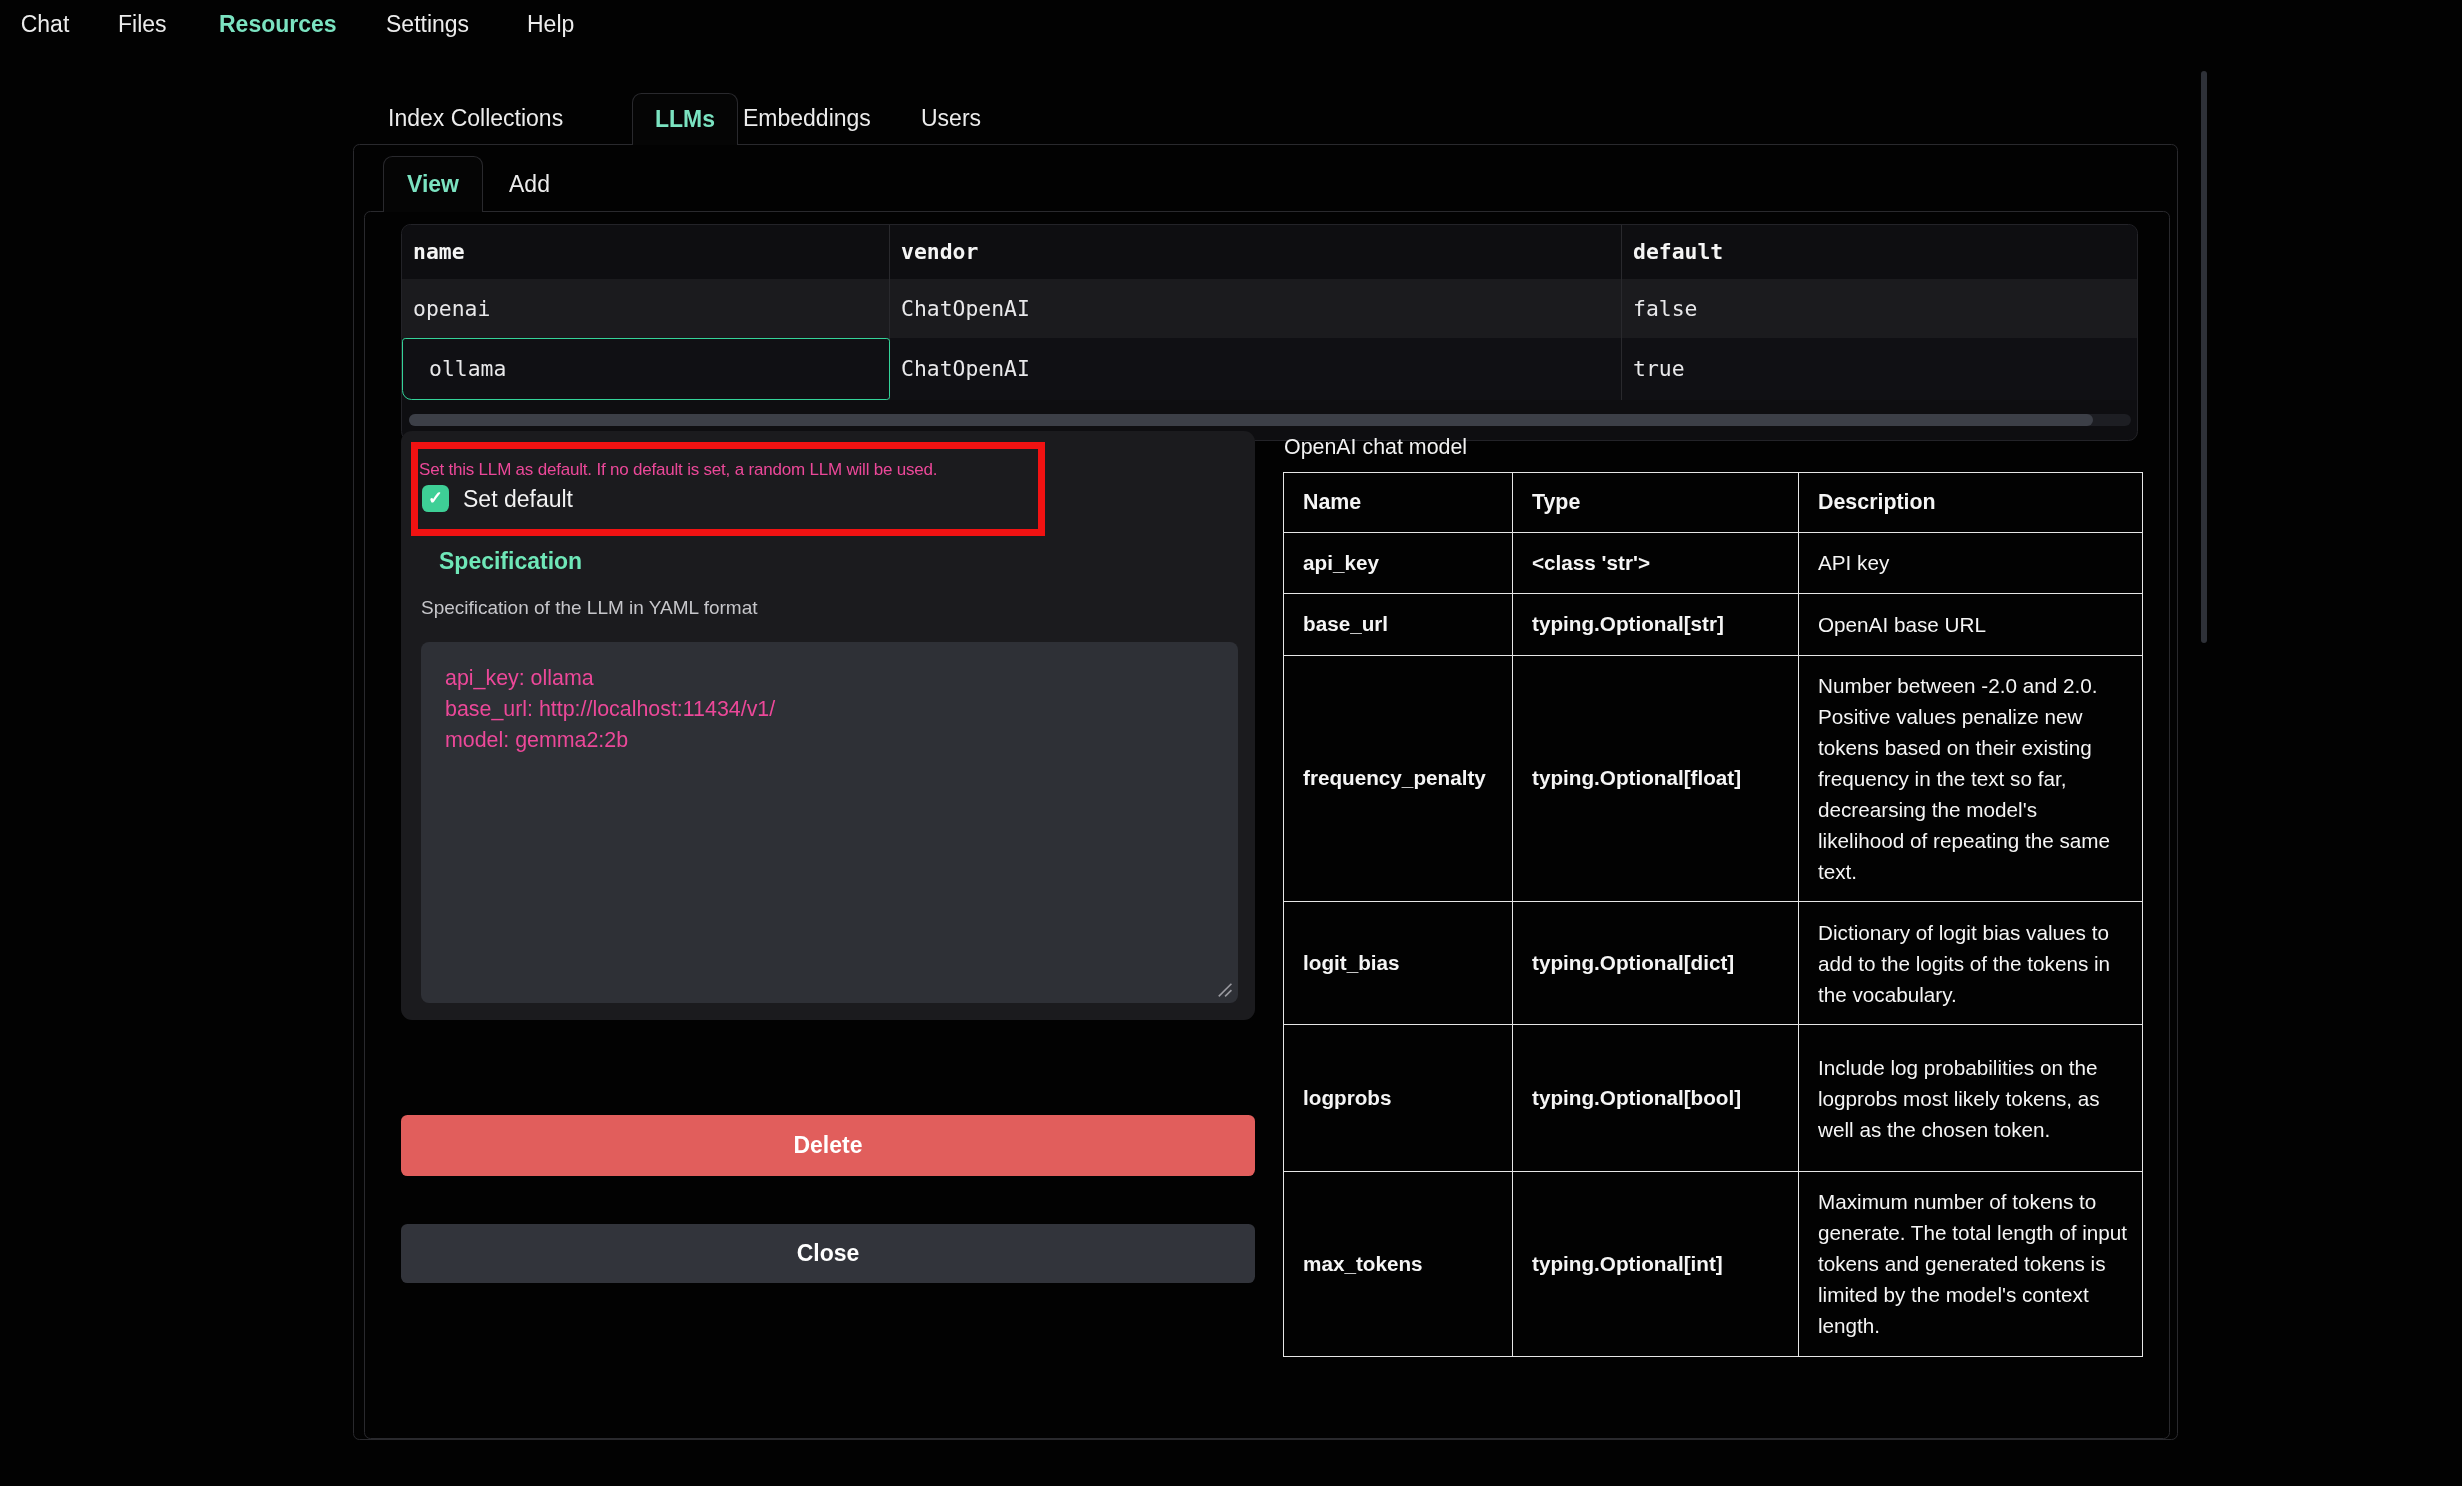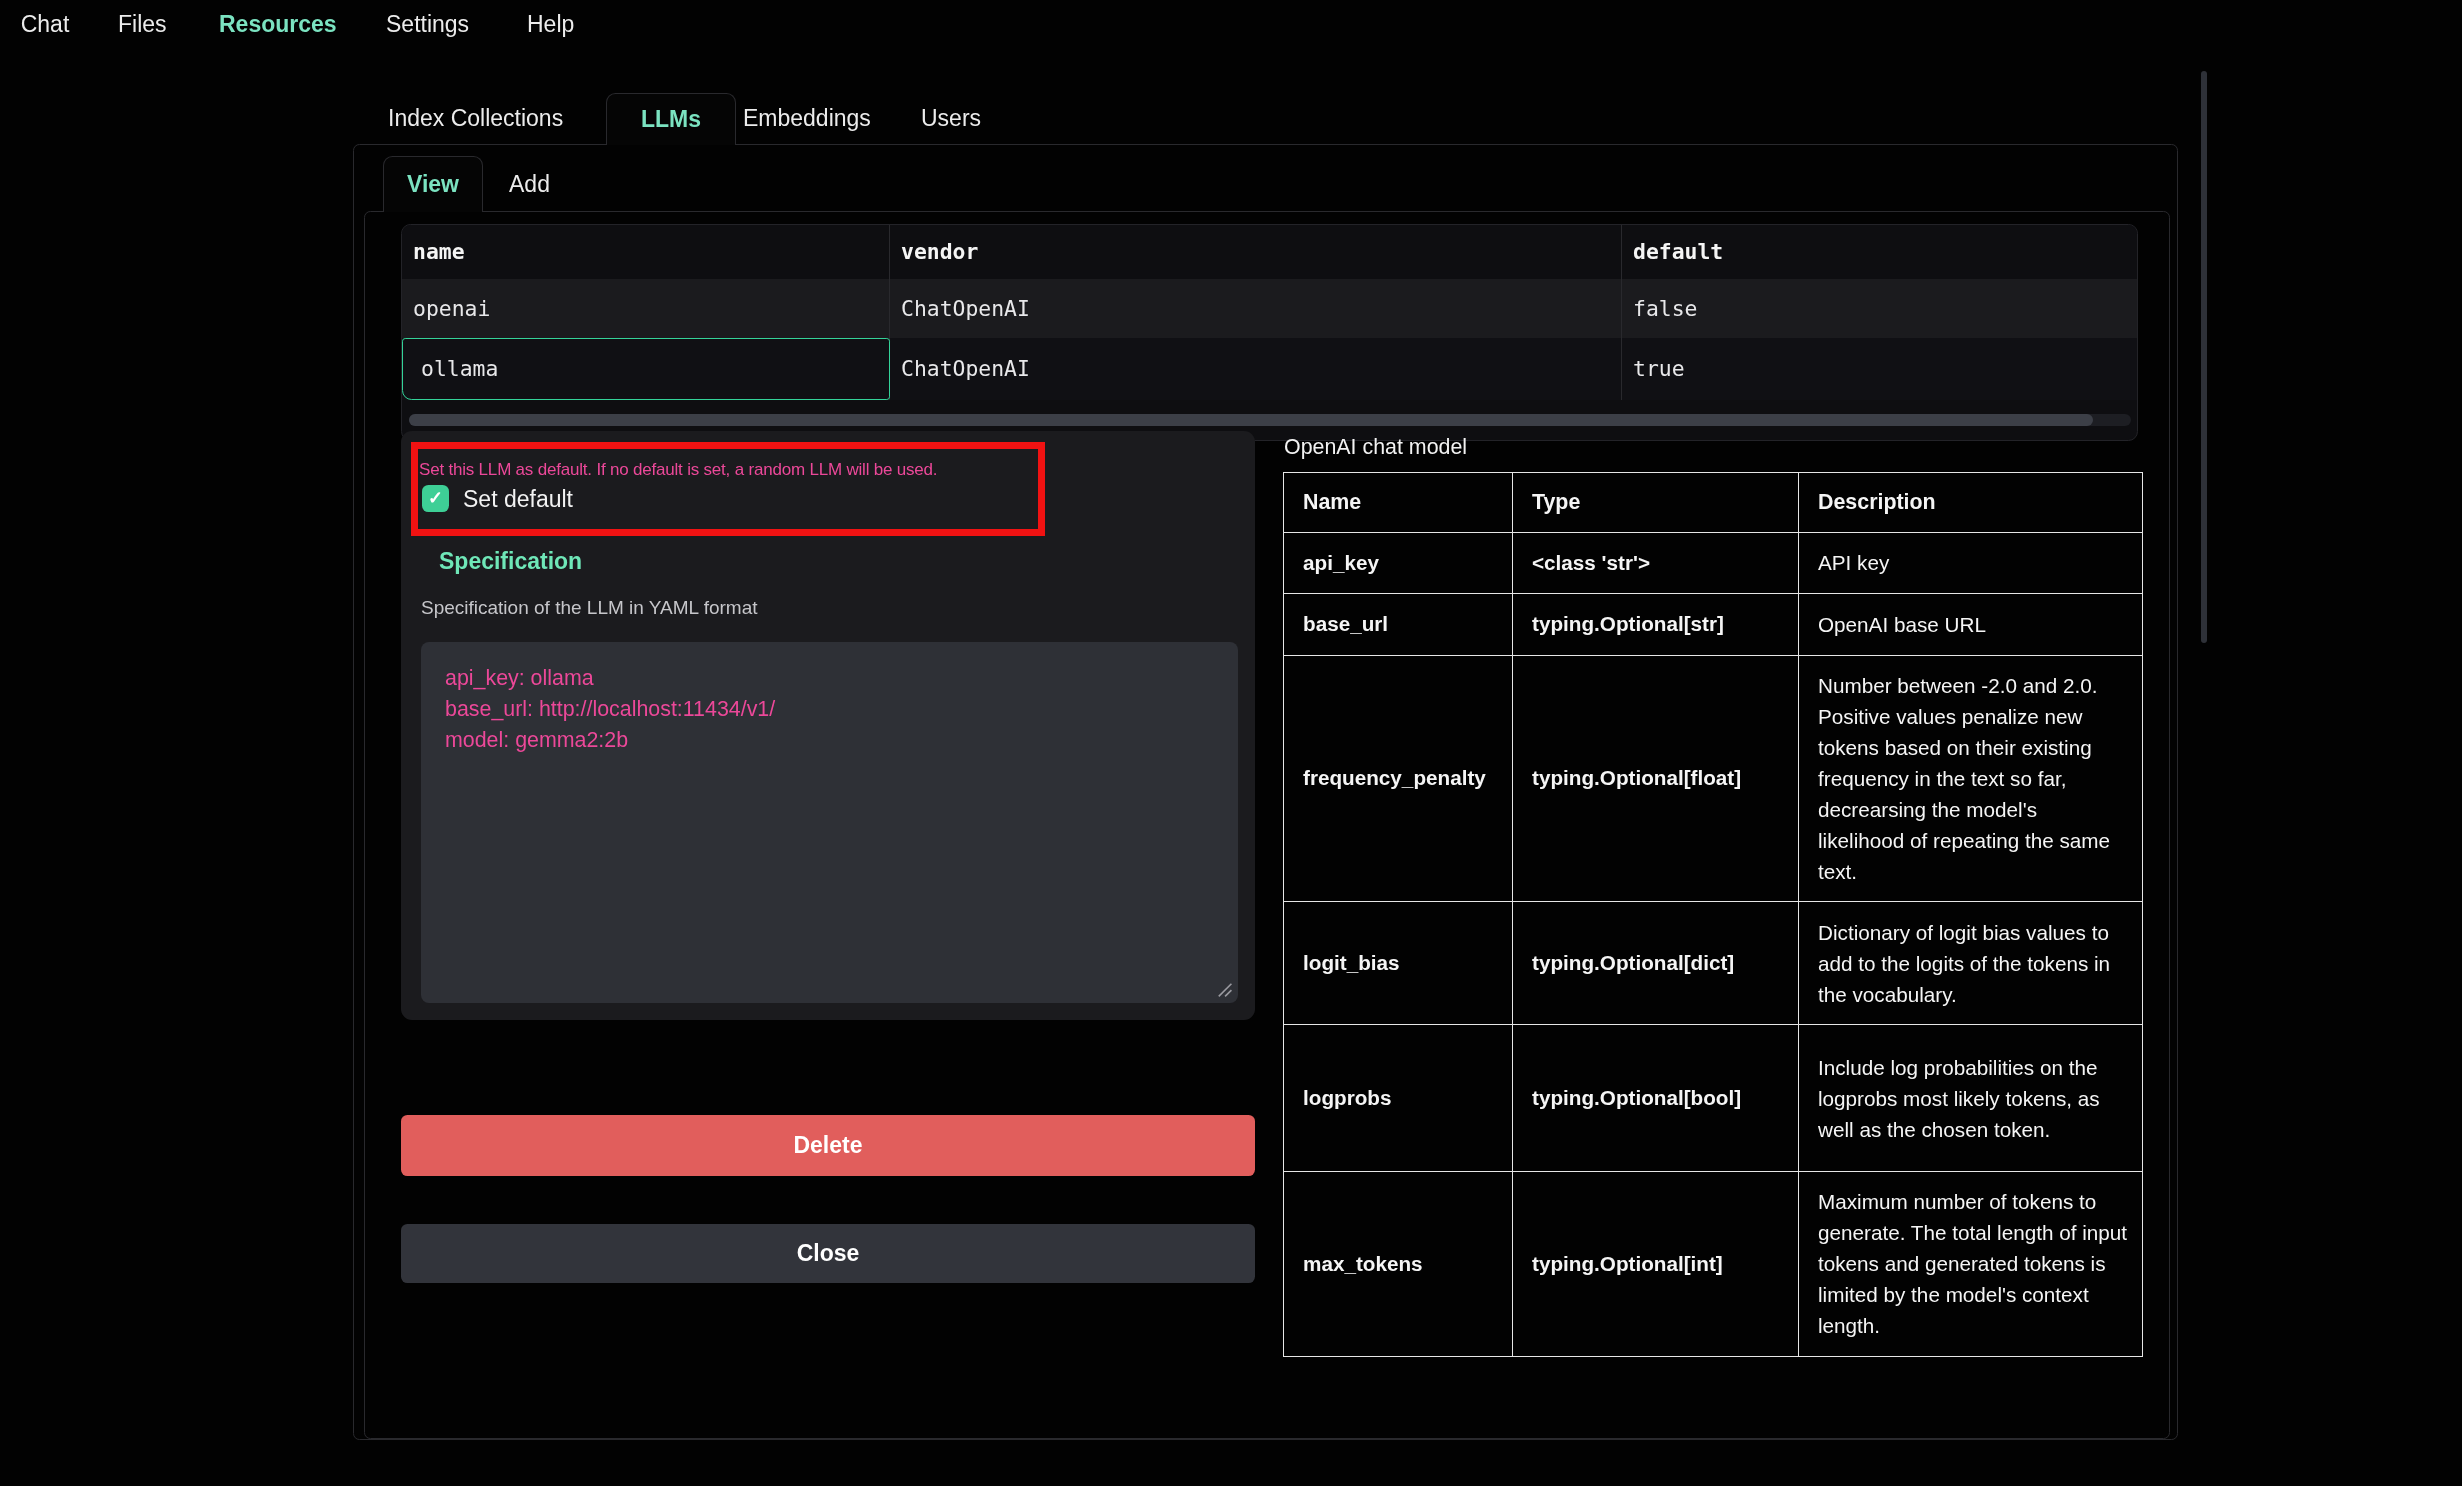--- a/index.html
+++ b/index.html
@@ -87,42 +87,42 @@
 
   <div class="nav-item" style="left:20.7px">Chat</div>
   <div class="nav-item" style="left:118px">Files</div>
   <div class="nav-item active" style="left:219px">Resources</div>
   <div class="nav-item" style="left:386px">Settings</div>
   <div class="nav-item" style="left:527px">Help</div>
 
   <div class="panel-outline" style="left:353px; top:144px; width:1825px; height:1296px;"></div>
 
   <div class="tab-label" style="left:388px; top:93px;">Index Collections</div>
-  <div class="tab-box" style="left:606px; top:93px; width:130px; height:52px; line-height:51px;">LLMs</div>
+  <div class="tab-box" style="left:632px; top:93px; width:106px; height:52px; line-height:51px;">LLMs</div>
   <div class="tab-label" style="left:743px; top:93px;">Embeddings</div>
   <div class="tab-label" style="left:921px; top:93px;">Users</div>
 
   <div class="panel-outline" style="left:364px; top:211px; width:1806px; height:1228px;"></div>
 
   <div class="tab-box" style="left:383px; top:156px; width:100px; height:56px; line-height:54px;">View</div>
   <div class="tab-label" style="left:509px; top:159px; height:51px; line-height:51px;">Add</div>
 
   <div id="llm-table">
     <div class="llm-hrow" style="top:0; height:54px; background:#0e0e11;">
       <div class="llm-cell llm-head" style="left:0; line-height:54px;">name</div>
       <div class="llm-cell llm-head" style="left:488px; line-height:54px;">vendor</div>
       <div class="llm-cell llm-head" style="left:1220px; line-height:54px;">default</div>
     </div>
     <div class="llm-hrow" style="top:54px; height:59px; background:#1b1b1e;">
       <div class="llm-cell llm-val" style="left:0; line-height:59px;">openai</div>
       <div class="llm-cell llm-val" style="left:488px; line-height:59px;">ChatOpenAI</div>
       <div class="llm-cell llm-val" style="left:1220px; line-height:59px;">false</div>
     </div>
     <div class="llm-hrow" style="top:113px; height:62px; background:#101014;">
-      <div class="llm-cell llm-val" style="left:8px; line-height:62px;text-align:right;">ollama</div>
+      <div class="llm-cell llm-val" style="left:16px; line-height:62px;text-align:right;">ollama</div>
       <div class="llm-cell llm-val" style="left:488px; line-height:62px;">ChatOpenAI</div>
       <div class="llm-cell llm-val" style="left:1220px; line-height:62px;">true</div>
     </div>
     <div class="col-div" style="left:487px;"></div>
     <div class="col-div" style="left:1219px;"></div>
     <div id="sel-highlight"></div>
     <div id="h-scroll-track">
       <div id="h-scroll-thumb"></div>
     </div>
   </div>

